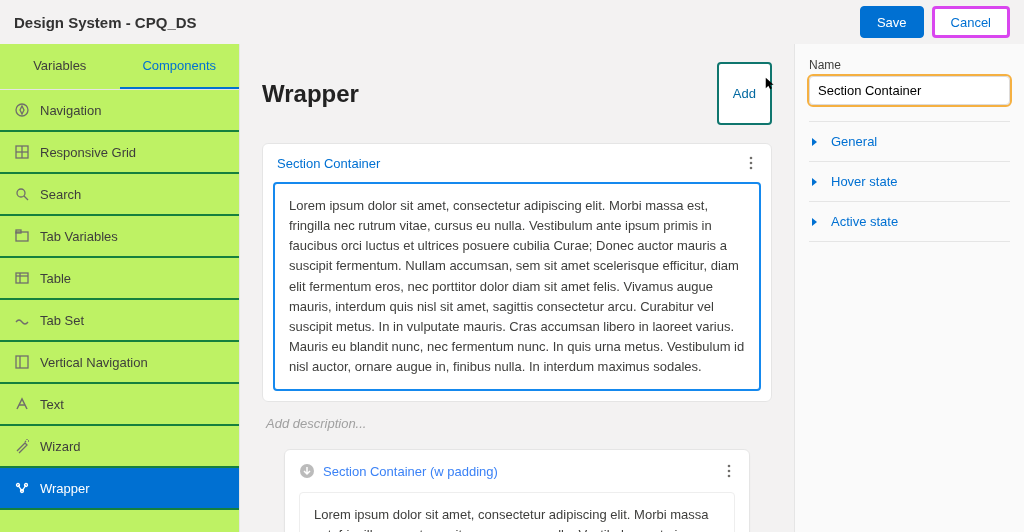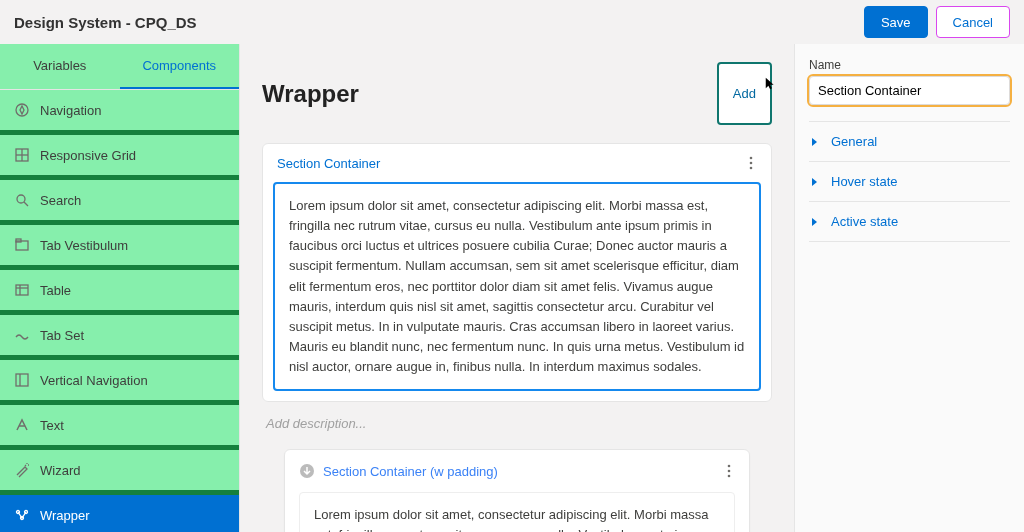--- a/index.html
+++ b/index.html
@@ -2,28 +2,28 @@
 <html><head>
 <meta charset="utf-8">
 <style>
 * { box-sizing: border-box; margin: 0; padding: 0; }
 body { font-family: -apple-system, BlinkMacSystemFont, "Segoe UI", Arial, sans-serif; font-size: 13px; color: #181818; background: #f3f2f2; width: 1024px; height: 532px; overflow: hidden; }
 .top-header { height: 44px; display: flex; align-items: center; justify-content: space-between; padding: 0 14px; }
 .top-title { font-size: 15px; font-weight: 600; color: #333; }
 .top-actions { display: flex; gap: 8px; }
 .btn { height: 32px; padding: 0 16px; border-radius: 4px; font-size: 13px; cursor: pointer; border: 1px solid transparent; }
 .btn-primary { background: #0070d2; color: #fff; border-color: #0070d2; font-weight: 500; }
-.btn-secondary { background: #fff; color: #0070d2; border: 1px solid #d946ef; font-weight: 500; }
+.btn-secondary { background: #fff; color: #0070d2; border: 3px solid #d946ef; font-weight: 500; }
 .main { display: flex; height: calc(532px - 44px); }
-.sidebar { width: 240px; background: #86efac; border-right: 1px solid #e5e5e5; display: flex; flex-direction: column; }
+.sidebar { width: 240px; background: #bef264; border-right: 1px solid #e5e5e5; display: flex; flex-direction: column; }
 .tabs { display: flex; border-bottom: 1px solid #e5e5e5; }
 .tab { flex: 1; text-align: center; padding: 14px 0; font-size: 13px; cursor: pointer; color: #3e3e3c; }
 .tab.active { color: #0070d2; border-bottom: 2px solid #0070d2; font-weight: 500; }
 .nav-list { flex: 1; overflow-y: auto; }
-.nav-item { display: flex; align-items: center; gap: 10px; padding: 12px 14px; cursor: pointer; color: #3e3e3c; border-bottom: 5px solid #15803d; }
+.nav-item { display: flex; align-items: center; gap: 10px; padding: 12px 14px; cursor: pointer; color: #3e3e3c; border-bottom: 2px solid #15803d; }
 .nav-item.selected { background: #0070d2; color: #fff; }
 .nav-icon { width: 16px; height: 16px; display: inline-flex; align-items: center; justify-content: center; color: #706e6b; flex-shrink: 0; }
 .nav-item.selected .nav-icon { color: #fff; }
 .center { flex: 1; overflow-y: auto; padding: 18px 22px; }
 .center-header { display: flex; justify-content: space-between; align-items: center; margin-bottom: 18px; position: relative; }
 .page-title { font-size: 24px; font-weight: 700; color: #222; }
 .add-btn { background: #fff; border: 2px solid #0f766e; color: #0369a1; padding: 22px 14px; border-radius: 4px; cursor: pointer; font-size: 13px; }
 .cursor { position: absolute; right: -6px; top: 14px; }
 .cursor svg { width: 14px; height: 14px; }
 .card { background: #fff; border: 1px solid #e5e5e5; border-radius: 6px; margin-bottom: 14px; position: relative; }
@@ -91,21 +91,21 @@
           </span>
         <span>Search</span>
       </div>
       <div class="nav-item">
         <span class="nav-icon">
             <svg viewBox="0 0 16 16" width="16" height="16" fill="none" stroke="currentColor" stroke-width="1.3">
               <rect x="2" y="4" width="12" height="9"></rect>
               <rect x="2" y="2" width="5" height="3"></rect>
             </svg>
           </span>
-        <span>Tab Vestibulum</span>
+        <span>Tab Variables</span>
       </div>
       <div class="nav-item">
         <span class="nav-icon">
             <svg viewBox="0 0 16 16" width="16" height="16" fill="none" stroke="currentColor" stroke-width="1.3">
               <rect x="2" y="3" width="12" height="10"></rect>
               <line x1="2" y1="6" x2="14" y2="6"></line>
               <line x1="6" y1="3" x2="6" y2="13"></line>
             </svg>
           </span>
         <span>Table</span>

